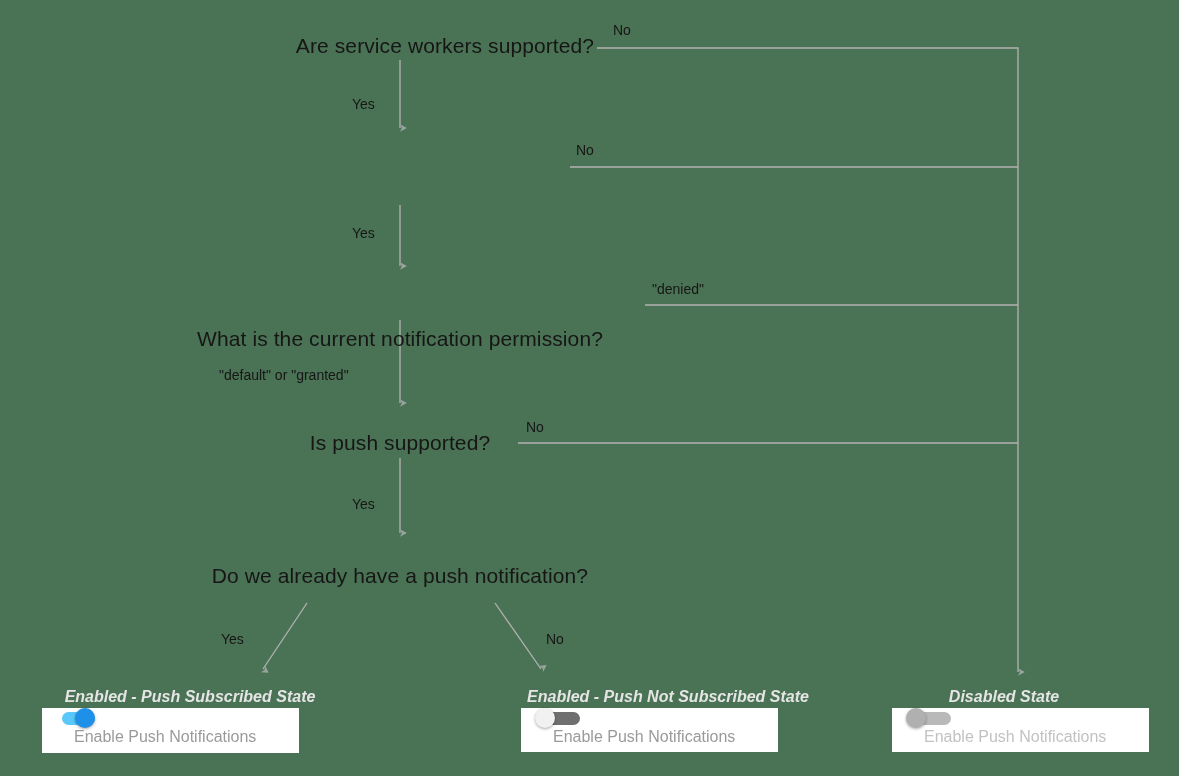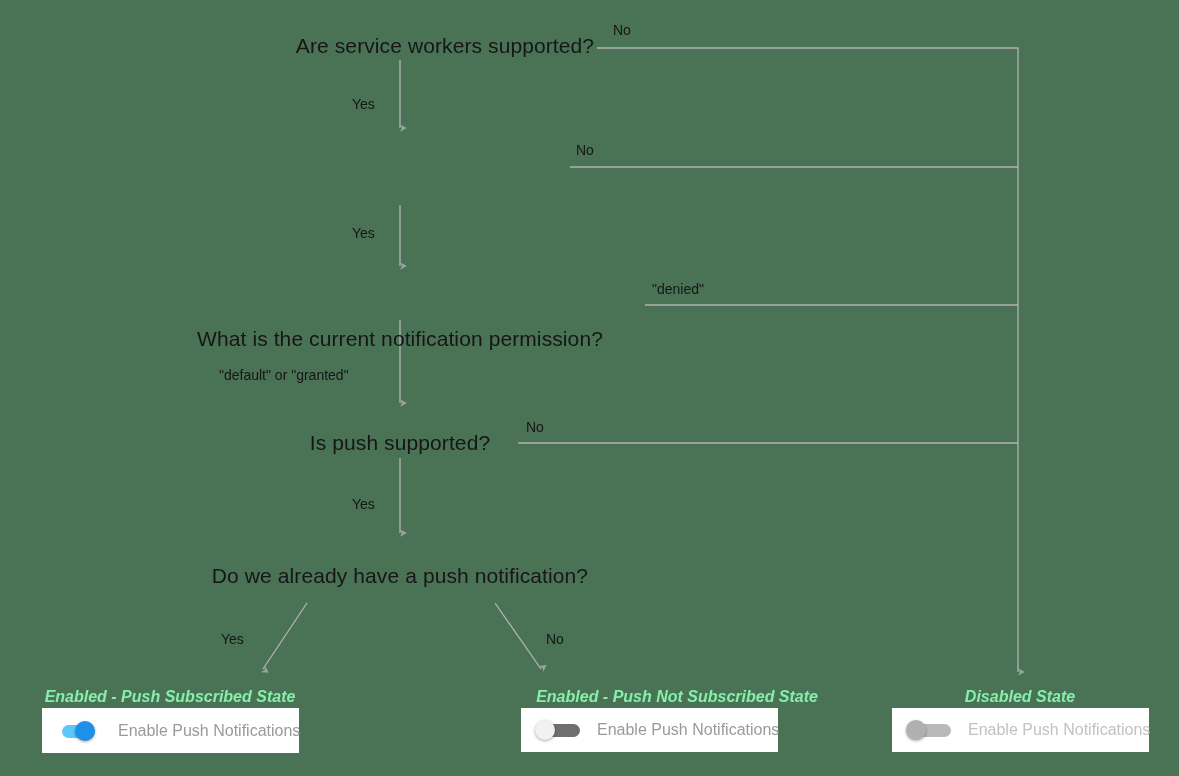--- a/index.html
+++ b/index.html
@@ -37,33 +37,34 @@
   .edge-label {
     position: absolute;
     color: #161616;
     font-size: 14px;
     font-weight: 400;
     line-height: 1.2;
     white-space: nowrap;
   }
   .state-label {
     position: absolute;
-    color: #86efac;
+    color: #e5e5e5;
     font-size: 16px;
     font-style: italic;
     font-weight: 700;
     white-space: nowrap;
     text-align: center;
+    padding-left: 20px;
   }
   .toggle-card {
     position: absolute;
     background: #ffffff;
     display: flex;
-    align-items: center;
     box-sizing: border-box;
+    flex-direction: column;
   }
   .switch {
     position: relative;
     flex: 0 0 auto;
     width: 44px;
     height: 20px;
   }
   .track {
     position: absolute;
     left: 8px;
@@ -153,29 +154,29 @@
 
 <div class="state-label" style="left:0px; top:688px; width:340px;">Enabled - Push Subscribed State</div>
 <div class="toggle-card" style="left:42px; top:708px; width:257px; height:45px; padding:0 14px;">
   <span class="switch on">
     <span class="track"></span>
     <span class="knob"></span>
   </span>
   <span class="toggle-text mid" style="margin-left:18px;">Enable Push Notifications</span>
 </div>
 
-<div class="state-label" style="left:478px; top:688px; width:340px;text-align:right;">Enabled - Push Not Subscribed State</div>
+<div class="state-label" style="left:478px; top:688px; width:340px;">Enabled - Push Not Subscribed State</div>
 <div class="toggle-card" style="left:521px; top:708px; width:257px; height:44px; padding:0 14px;">
   <span class="switch off">
     <span class="track"></span>
     <span class="knob"></span>
   </span>
   <span class="toggle-text mid" style="margin-left:18px;">Enable Push Notifications</span>
 </div>
 
-<div class="state-label" style="left:880px; top:688px; width:280px;">Disabled State</div>
+<div class="state-label" style="left:844px; top:688px; width:280px;">Disabled State</div>
 <div class="toggle-card" style="left:892px; top:708px; width:257px; height:44px; padding:0 14px;">
   <span class="switch disabled">
     <span class="track"></span>
     <span class="knob"></span>
   </span>
   <span class="toggle-text muted" style="margin-left:18px;">Enable Push Notifications</span>
 </div>
 
 </body></html>

